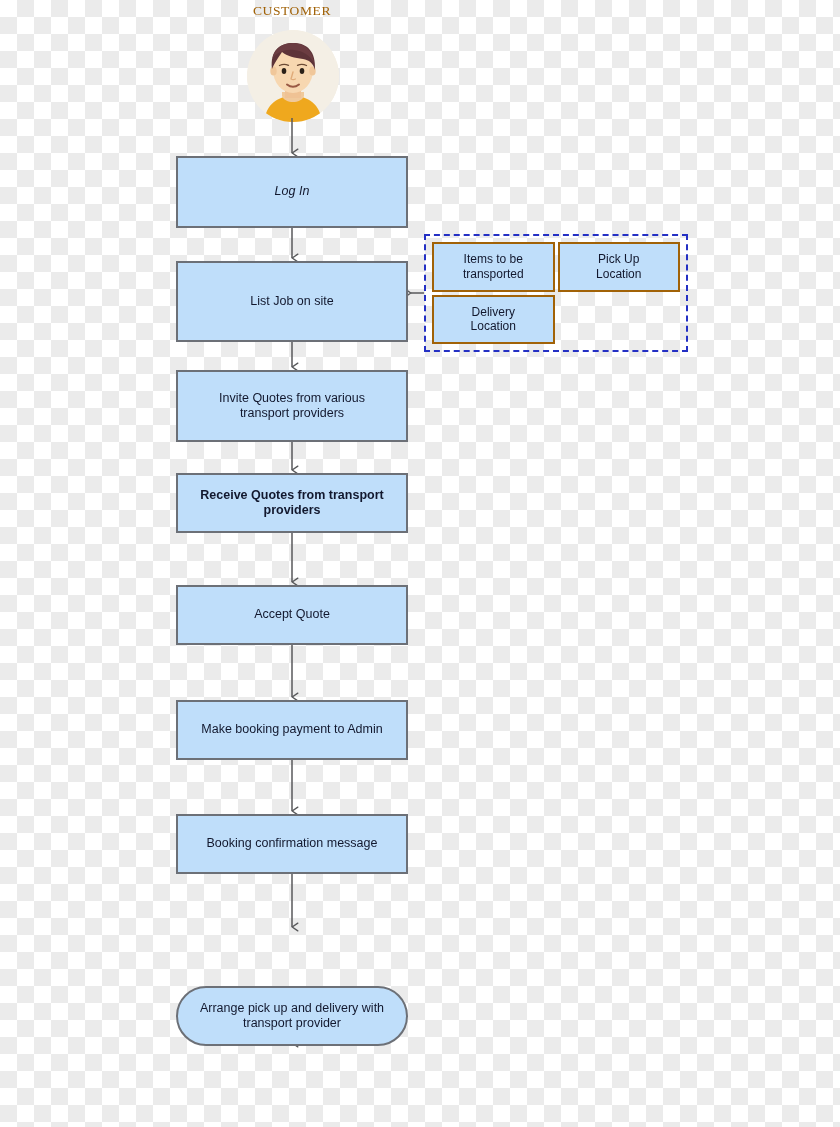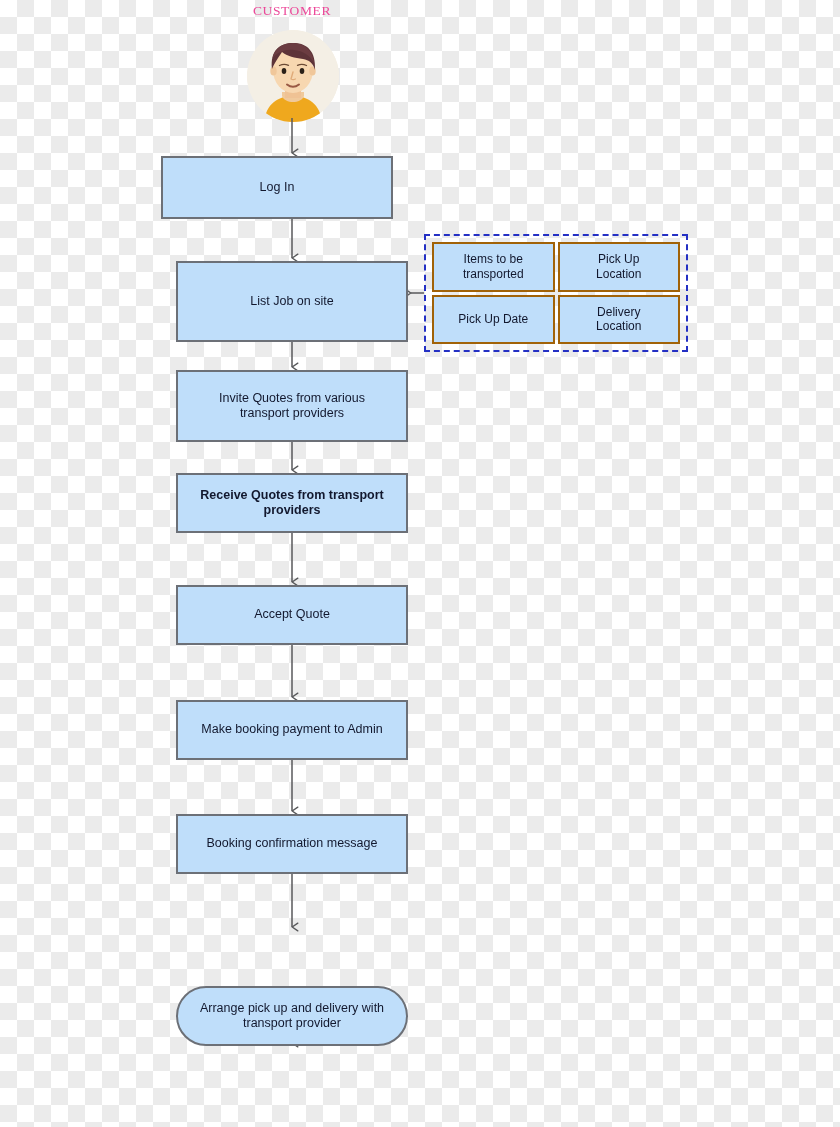--- a/index.html
+++ b/index.html
@@ -24,21 +24,21 @@
     position: absolute;
     left: 0; top: 0;
     width: 840px;
     height: 1127px;
   }
 
   
   .title {
     position: absolute;
     text-align: center;
-    color: #ec4899;
+    color: #a16207;
     font-family: "Liberation Serif", serif;
     font-size: 13.5px;
     letter-spacing: 0.6px;
     white-space: nowrap;
   }
 
   
   .avatar {
     position: absolute;
     border-radius: 50%;
@@ -163,21 +163,21 @@
       <line x1="292" y1="430" x2="292" y2="470" marker-end="url(#arrow-down)"></line>
       <line x1="292" y1="533" x2="292" y2="582" marker-end="url(#arrow-down)"></line>
       <line x1="292" y1="645" x2="292" y2="697" marker-end="url(#arrow-down)"></line>
       <line x1="292" y1="760" x2="292" y2="811" marker-end="url(#arrow-down)"></line>
       <line x1="292" y1="874" x2="292" y2="927" marker-end="url(#arrow-down)"></line>
       <line x1="292" y1="990" x2="292" y2="1043" marker-end="url(#arrow-down)"></line>
       <line x1="424" y1="293" x2="411" y2="293" marker-end="url(#arrow-left)"></line>
     </g>
   </svg>
 
-  <div class="node" style="left:161px; top:156px; width:232px; height:63px;">
+  <div class="node" style="left:176px; top:156px; width:232px; height:72px;font-style:italic;">
     <span class="label">Log In</span>
   </div>
 
   <div class="node" style="left:176px; top:261px; width:232px; height:81px;">
     <span class="label">List Job on site</span>
   </div>
 
   <div class="node" style="left:176px; top:370px; width:232px; height:72px;">
     <span class="label">Invite Quotes from various
 transport providers</span>
@@ -210,22 +210,19 @@
     <div class="detail-grid">
       <div class="detail-cell">
         <span class="label">Items to be
 transported</span>
       </div>
       <div class="detail-cell">
         <span class="label">Pick Up
 Location</span>
       </div>
       <div class="detail-cell">
-        <span class="label">Pick Up Date</span>
-      </div>
-      <div class="detail-cell">
         <span class="label">Delivery
 Location</span>
       </div>
     </div>
   </div>
 
 </div>
 
 </body></html>

